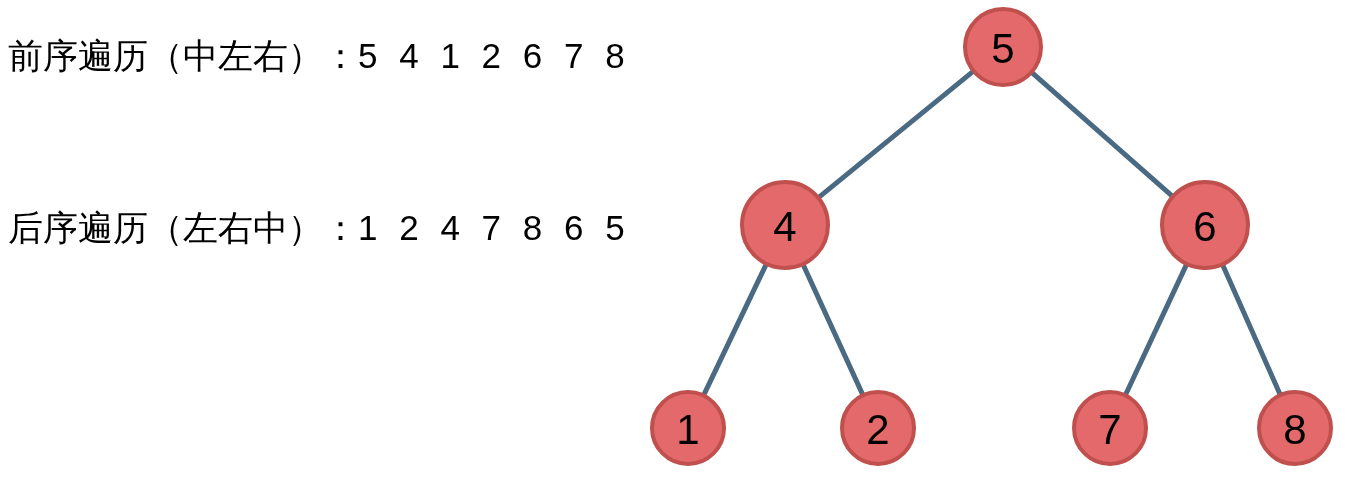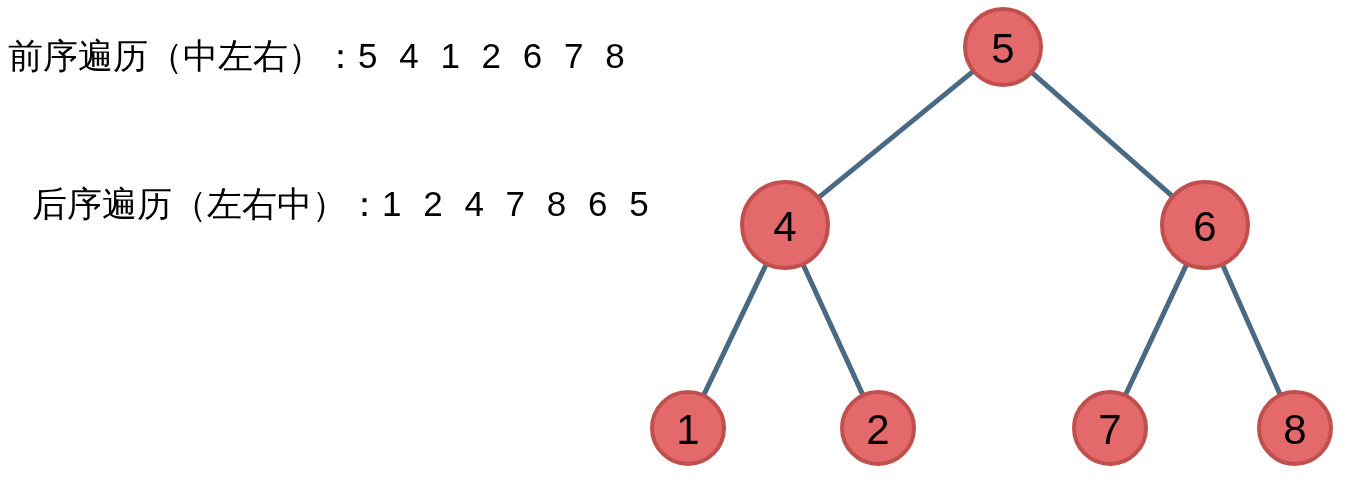--- a/index.html
+++ b/index.html
@@ -38,21 +38,21 @@
   }
   .traversal-line .tl-label {
     letter-spacing: 0px;
   }
   .traversal-line .tl-seq {
     letter-spacing: 6px;
     font-family: "Liberation Sans", "DejaVu Sans", sans-serif;
   }
   #line-preorder  { top: 36px; }
   #line-inorder   { top: 118px; }
-  #line-postorder { top: 184px; margin-left: 24px; }
+  #line-postorder { top: 208px; }
 
   
   #tree-diagram {
     position: absolute;
     left: 0;
     top: 0;
     width: 1352px;
     height: 490px;
   }
   #tree-svg {

